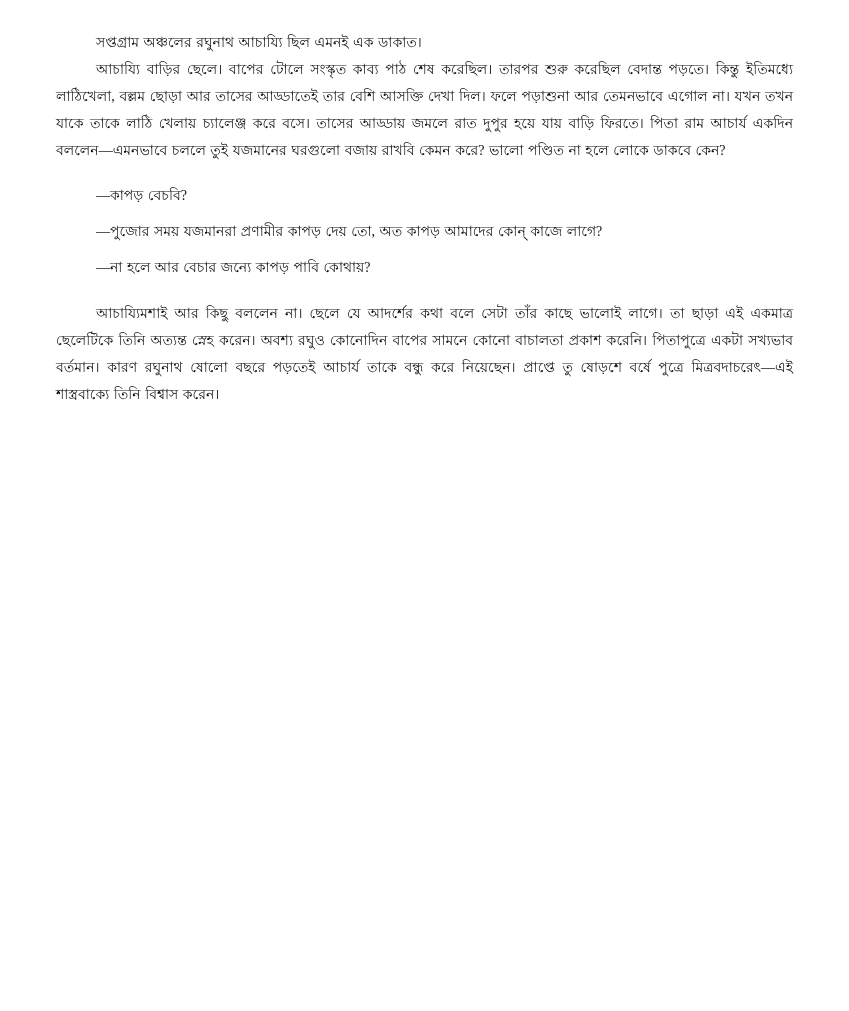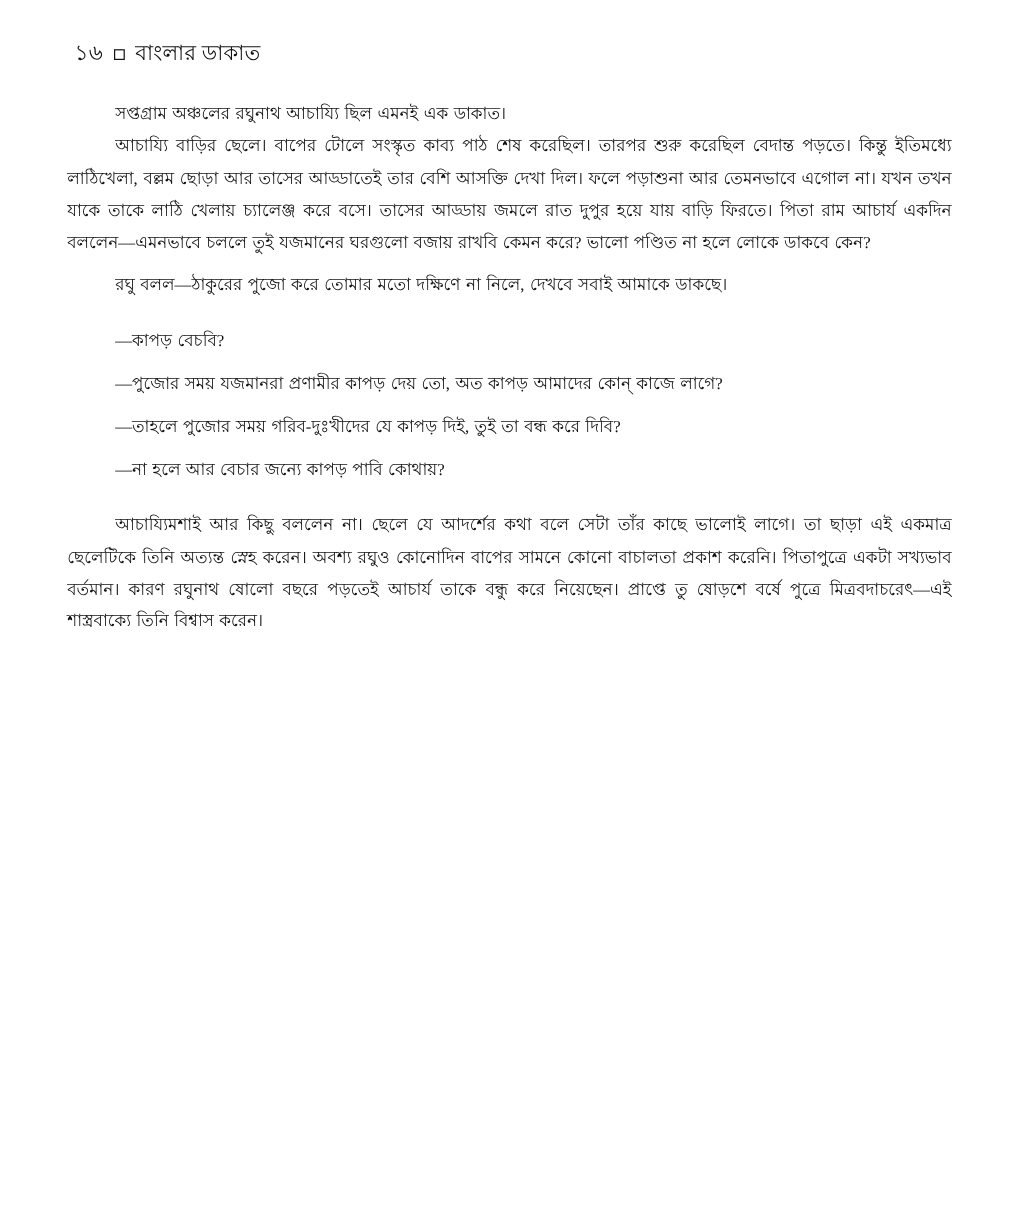--- a/index.html
+++ b/index.html
@@ -64,37 +64,30 @@
   }
   .blockgap {
     height: 10px;
   }
 </style>
 </head>
 <body>
 
 <div class="page">
 
-  <div class="header-line">
-    <span class="page-number">১৬</span>
-    <span class="header-marker"></span>
-    <span class="header-title">বাংলার ডাকাত</span>
-  </div>
 
   <div class="body-text">
 
     <p class="para">সপ্তগ্রাম অঞ্চলের রঘুনাথ আচায্যি ছিল এমনই এক ডাকাত।</p>
     <p class="para">আচায্যি বাড়ির ছেলে। বাপের টোলে সংস্কৃত কাব্য পাঠ শেষ করেছিল। তারপর শুরু করেছিল বেদান্ত পড়তে।  কিন্তু ইতিমধ্যে লাঠিখেলা, বল্লম ছোড়া আর তাসের আড্ডাতেই তার বেশি আসক্তি দেখা দিল। ফলে পড়াশুনা আর তেমনভাবে এগোল না। যখন তখন যাকে তাকে লাঠি খেলায় চ্যালেঞ্জ করে বসে। তাসের আড্ডায় জমলে রাত দুপুর হয়ে যায় বাড়ি ফিরতে। পিতা রাম আচার্য একদিন বললেন—এমনভাবে চললে তুই যজমানের ঘরগুলো বজায় রাখবি কেমন করে? ভালো পণ্ডিত না হলে লোকে ডাকবে কেন?</p>
-    <p class="para spaced">রঘু বলল—ঠাকুরের পুজো করে তোমার মতো দক্ষিণে না নিলে, দেখবে সবাই আমাকে ডাকছে।</p>
 
     <div class="blockgap"></div>
 
     <p class="dialogue spaced">—কাপড় বেচবি?</p>
     <p class="dialogue spaced">—পুজোর সময় যজমানরা প্রণামীর কাপড় দেয় তো, অত কাপড় আমাদের কোন্ কাজে লাগে?</p>
-    <p class="dialogue spaced">—তাহলে পুজোর সময় গরিব-দুঃখীদের যে কাপড় দিই, তুই তা বন্ধ করে দিবি?</p>
     <p class="dialogue spaced">—না হলে আর বেচার জন্যে কাপড় পাবি কোথায়?</p>
 
     <div class="blockgap"></div>
 
     <p class="para spaced">আচায্যিমশাই আর কিছু বললেন না। ছেলে যে আদর্শের কথা বলে সেটা তাঁর কাছে ভালোই লাগে। তা ছাড়া এই একমাত্র ছেলেটিকে তিনি অত্যন্ত স্নেহ করেন। অবশ্য রঘুও কোনোদিন বাপের সামনে কোনো বাচালতা প্রকাশ করেনি। পিতাপুত্রে একটা সখ্যভাব বর্তমান। কারণ রঘুনাথ ষোলো বছরে পড়তেই আচার্য তাকে বন্ধু করে নিয়েছেন। প্রাপ্তে তু ষোড়শে বর্ষে পুত্রে মিত্রবদাচরেৎ—এই শাস্ত্রবাক্যে তিনি বিশ্বাস করেন।</p>
 
   </div>
 
 </div>
 

